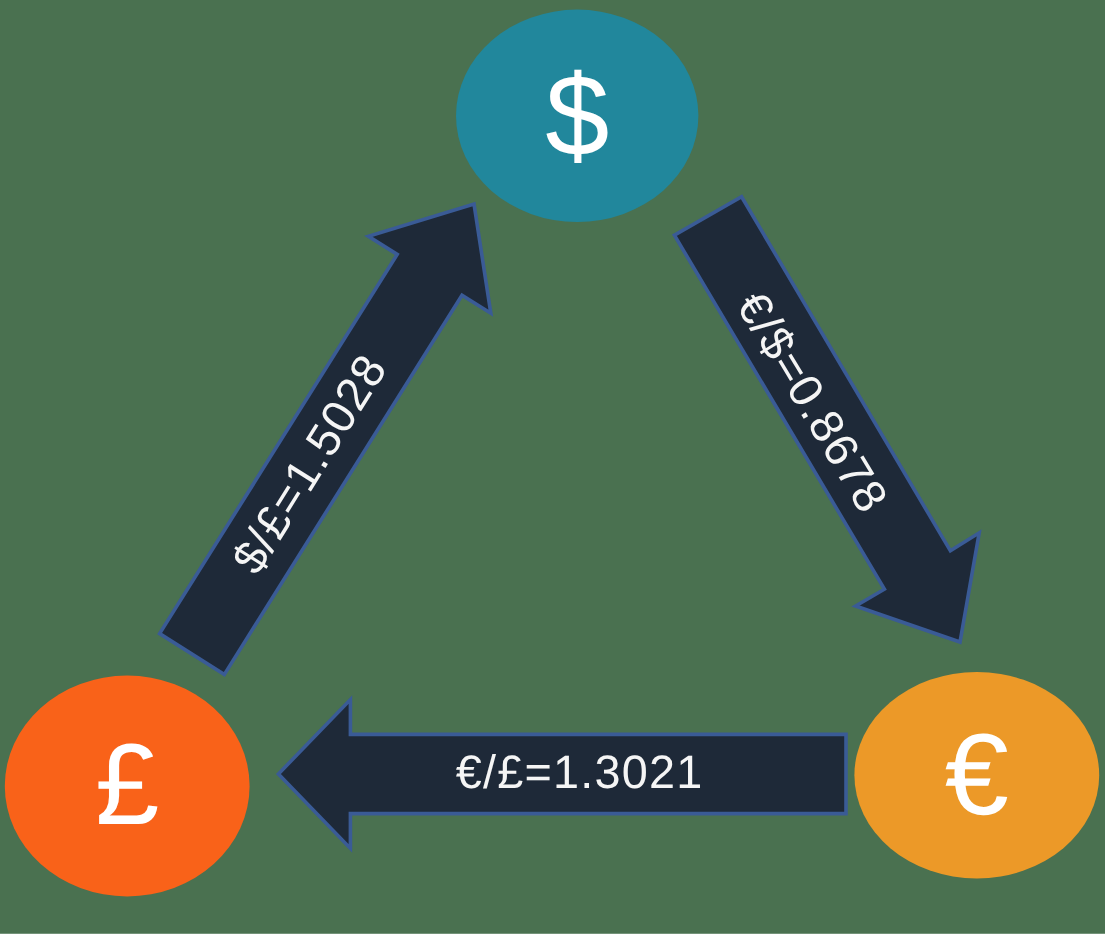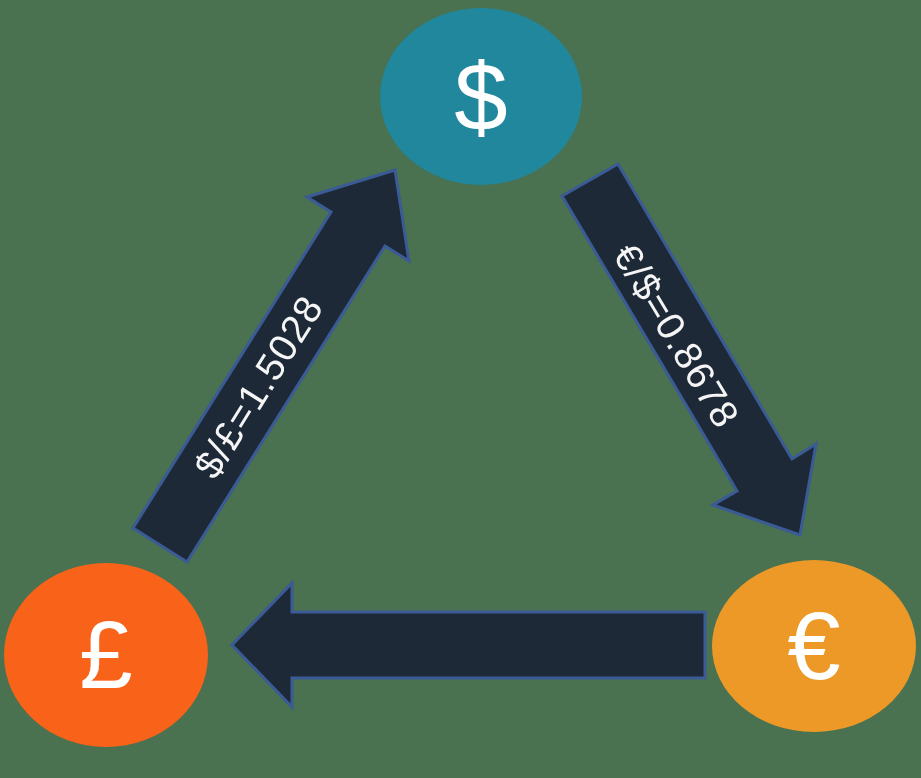--- a/index.html
+++ b/index.html
@@ -80,14 +80,15 @@
   </div>
 
   <div class="node node-euro">
     <span class="node-symbol">€</span>
   </div>
 
   <div class="edge-label edge-label-pound-dollar">$/£=1.5028</div>
 
   <div class="edge-label edge-label-dollar-euro">€/$=0.8678</div>
 
+  <div class="edge-label edge-label-euro-pound">€/£=1.3021</div>
 
 </div>
 
 </body></html>

